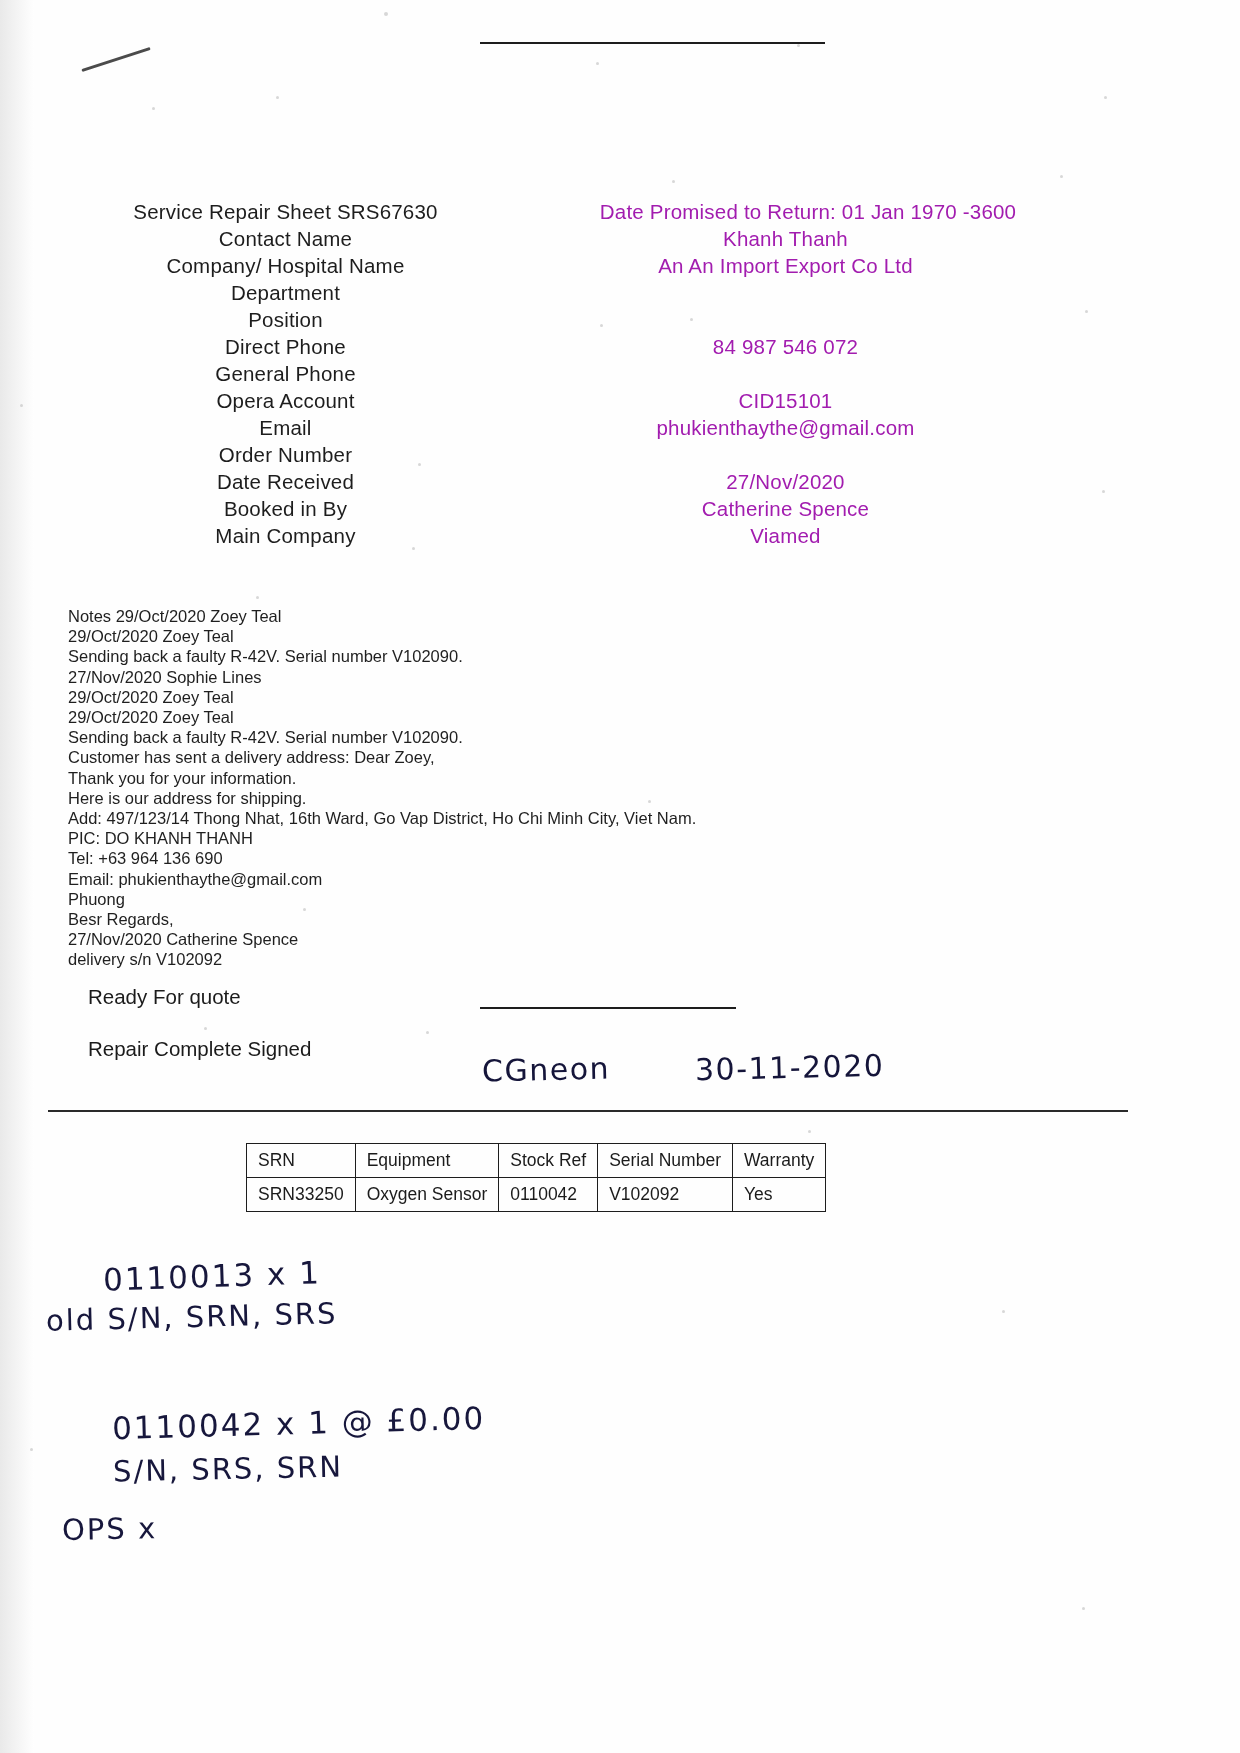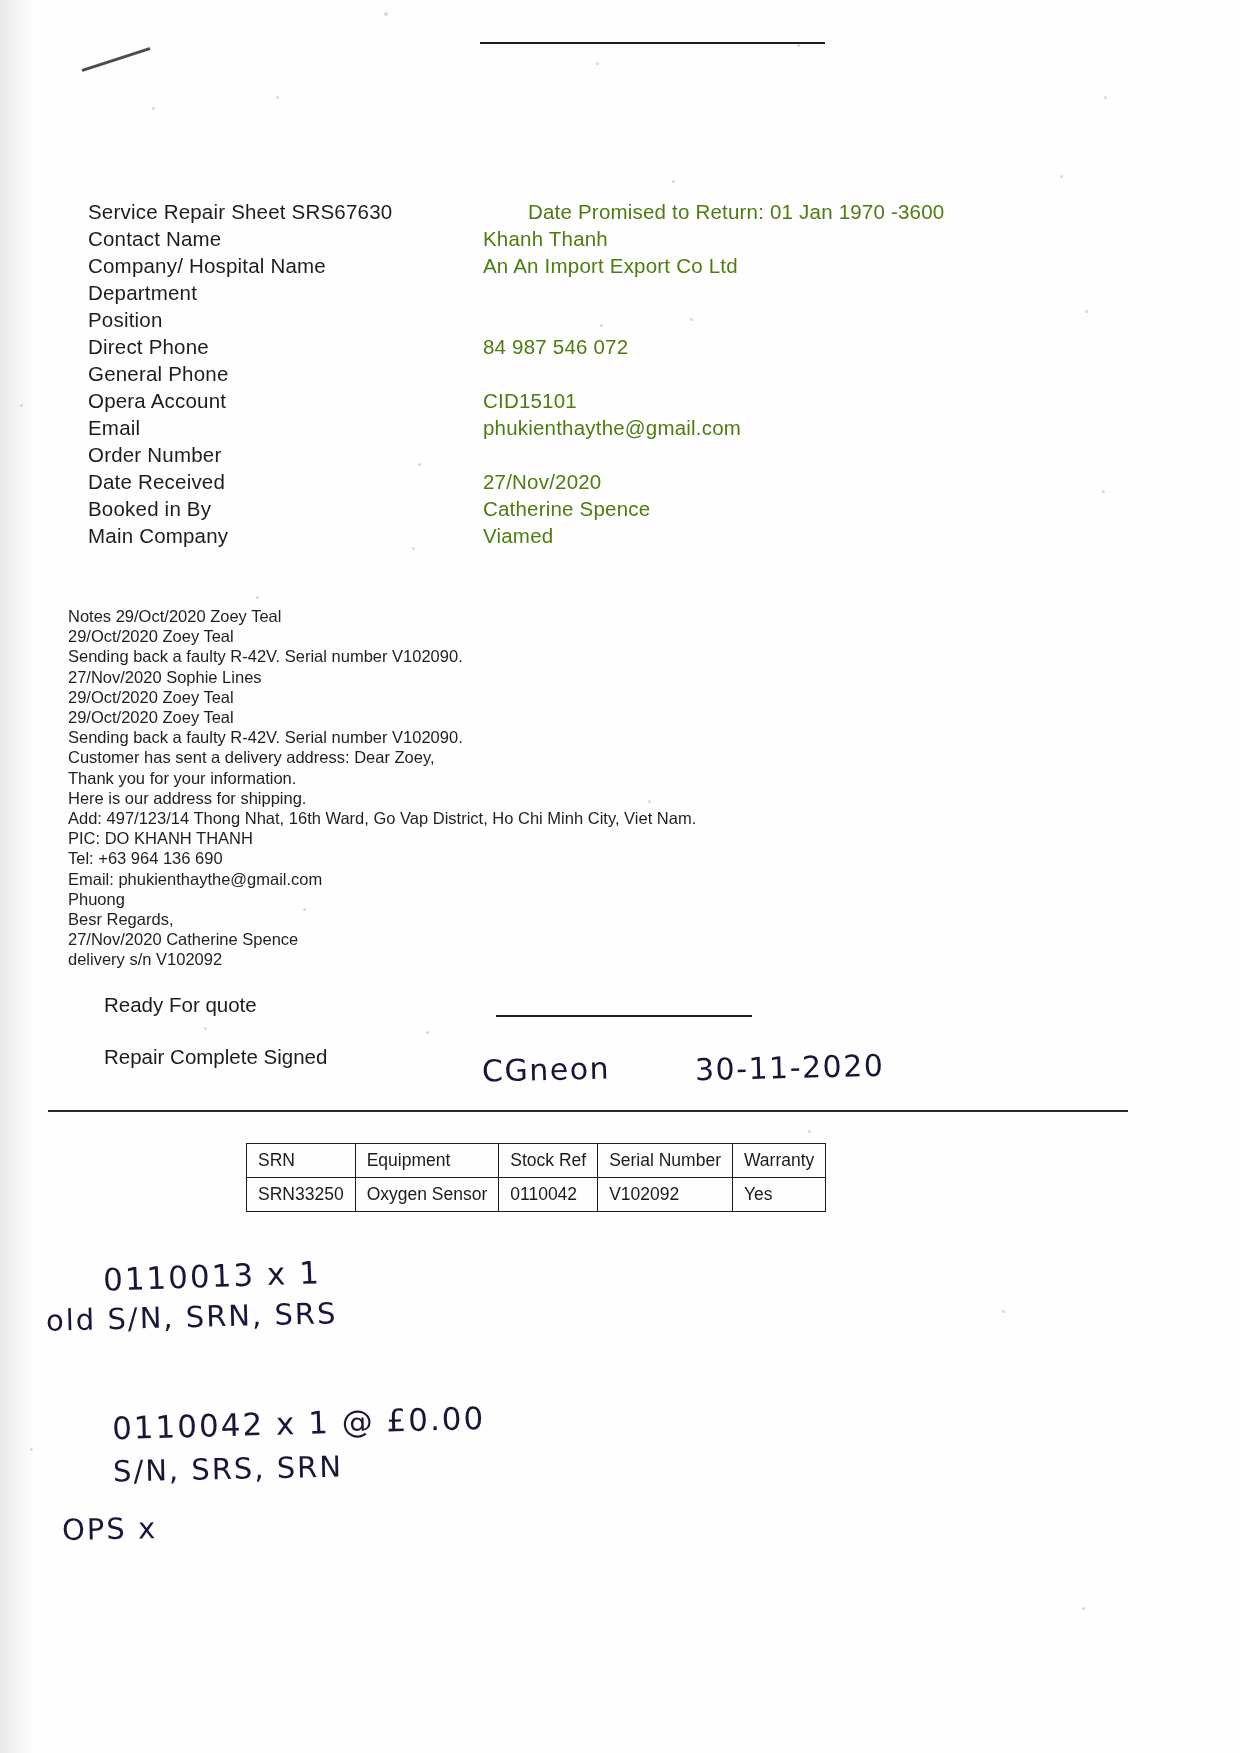--- a/index.html
+++ b/index.html
@@ -46,59 +46,59 @@
     border-radius: 2px;
     opacity: 0.85;
   }
 
   
   .header-block {
     position: absolute;
     left: 88px;
     top: 200px;
     width: 1000px;
+    text-align: center;
   }
   .field-row {
     display: flex;
     align-items: baseline;
     height: 27px;
     font-size: 20.5px;
     letter-spacing: 0.2px;
   }
   .field-label {
     width: 395px;
     flex: 0 0 395px;
     color: #1d1d1d;
   }
   .field-value {
     flex: 1 1 auto;
-    color: #4d7c0f;
+    color: #a21caf;
   }
   .promise-row .field-label { width: 395px; flex: 0 0 395px; }
   .promise-row .field-value { padding-left: 45px; }
 
   
   .notes-block {
     position: absolute;
     left: 68px;
     top: 606px;
     width: 1020px;
     font-size: 16.5px;
     line-height: 20.2px;
     color: #1f1f1f;
   }
   .notes-block div { white-space: pre-wrap; }
 
   
   .sign-area {
     position: absolute;
-    left: 104px;
+    left: 88px;
     top: 985px;
     width: 1010px;
-    margin-top: 8px;
   }
   .sign-row {
     position: relative;
     height: 52px;
     font-size: 20.5px;
   }
   .sign-label { position: absolute; left: 0; top: 0; }
   .sign-line {
     position: absolute;
     left: 392px;

